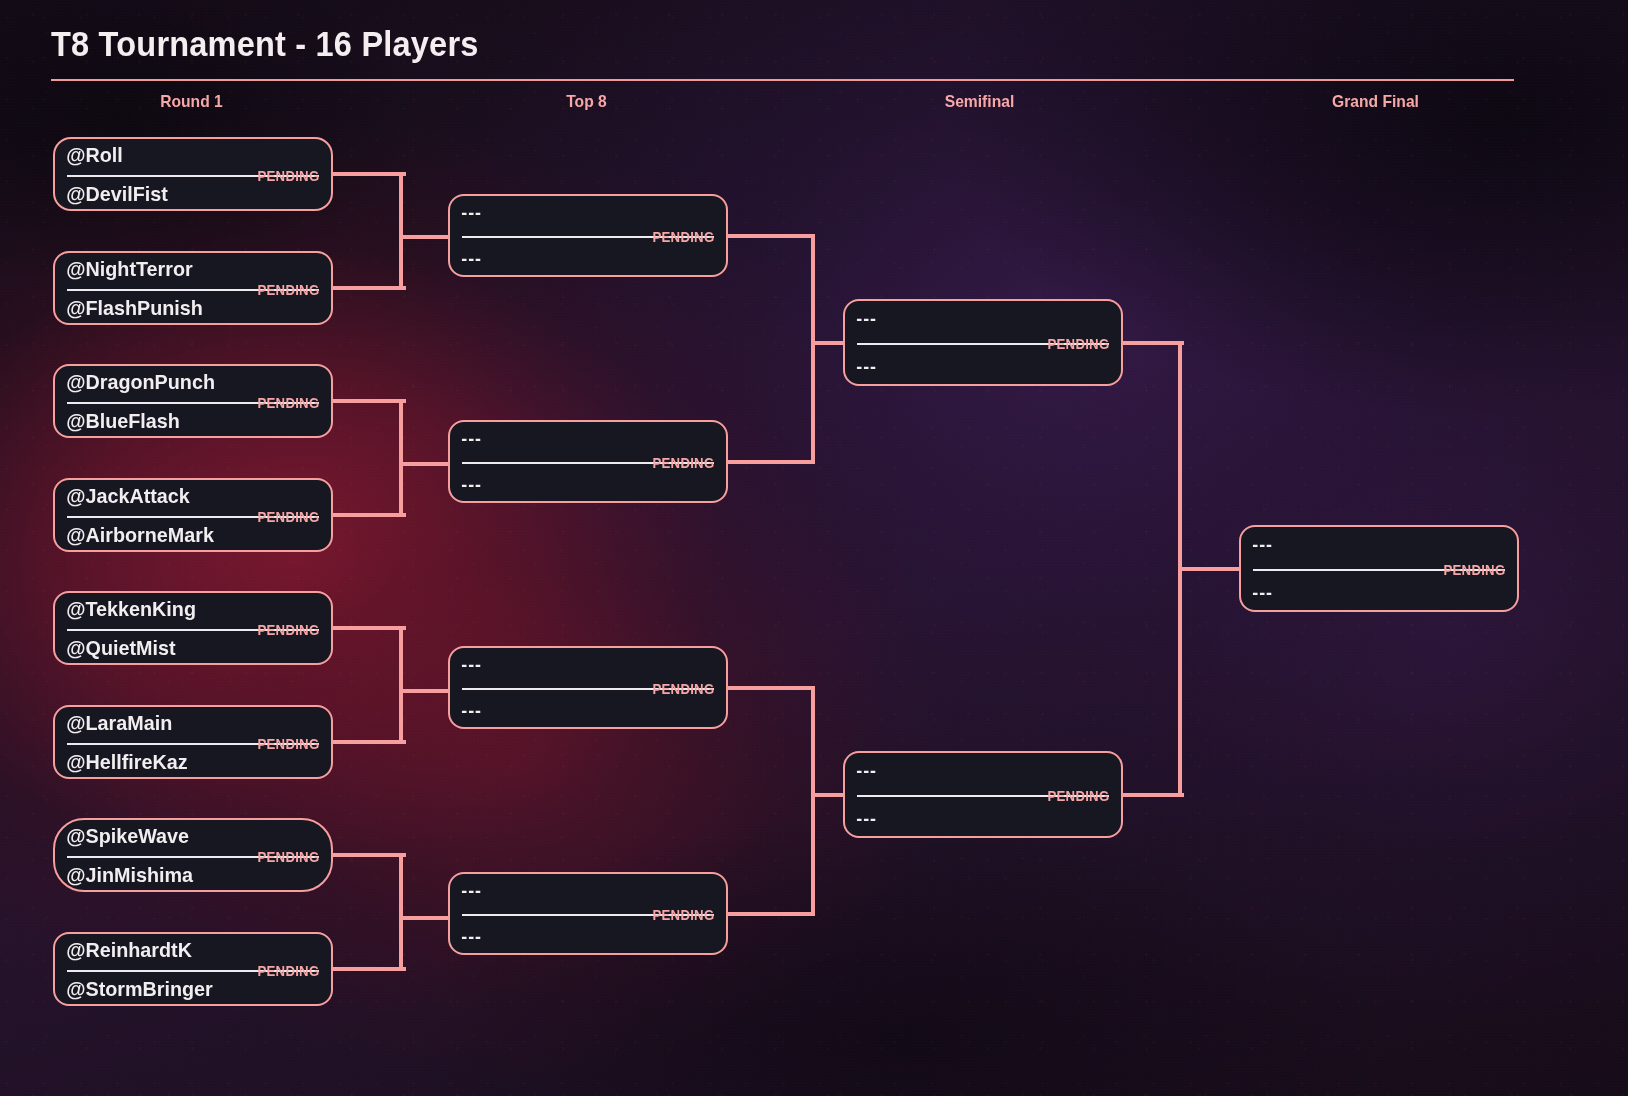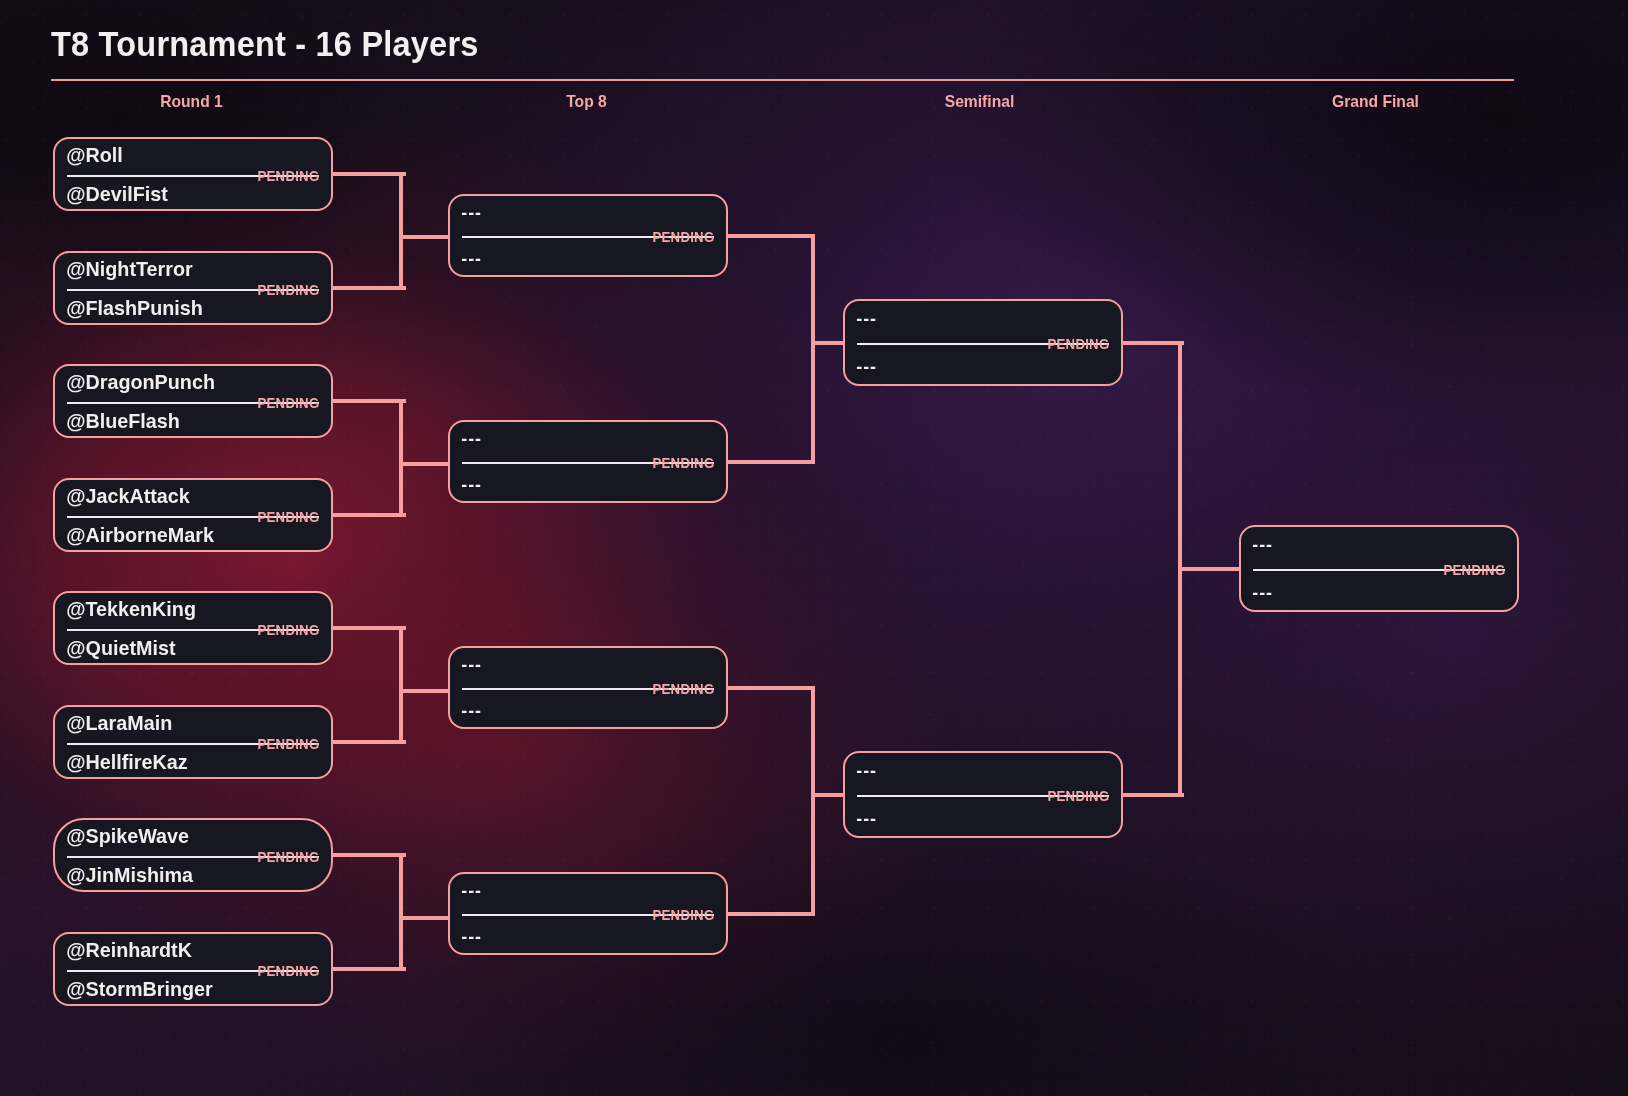--- a/index.html
+++ b/index.html
@@ -165,21 +165,21 @@
   <div class="conn" style="left:725px;top:686px;width:90px;height:4px;"></div>
   <div class="conn" style="left:725px;top:912px;width:90px;height:4px;"></div>
   <div class="conn" style="left:811px;top:686px;width:4px;height:230px;"></div>
   <div class="conn" style="left:811px;top:793px;width:38px;height:4px;"></div>
 
   <div class="conn" style="left:1118px;top:341px;width:66px;height:4px;"></div>
   <div class="conn" style="left:1118px;top:793px;width:66px;height:4px;"></div>
   <div class="conn" style="left:1178px;top:341px;width:4px;height:456px;"></div>
   <div class="conn" style="left:1178px;top:567px;width:66px;height:4px;"></div>
 
-  <div class="match r1" style="left:53px;top:137px;width:280px;height:74px;">
+  <div class="match r1" style="left:53px;top:137px;width:280px;height:74px;border-radius:18px;">
     <div class="names">
       <div class="slot" style="padding:0 0 0 12px;height:37px;line-height:31px;">@Roll</div>
       <div class="slot" style="padding:0 0 0 12px;height:37px;line-height:43px;">@DevilFist</div>
     </div>
     <div class="divider" style="left:12px;right:12px;top:36px;"></div>
     <div class="pending" style="right:12px;top:28px;">PENDING</div>
   </div>
 
   <div class="match r1" style="left:53px;top:251px;width:280px;height:74px;">
     <div class="names">

